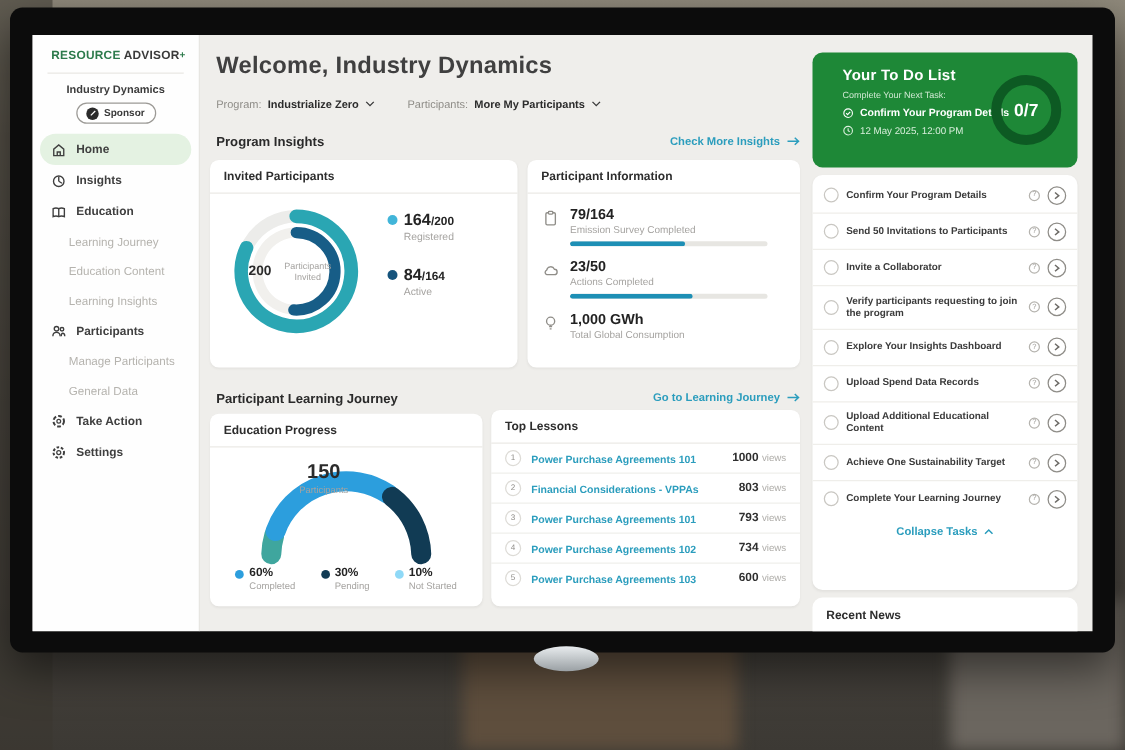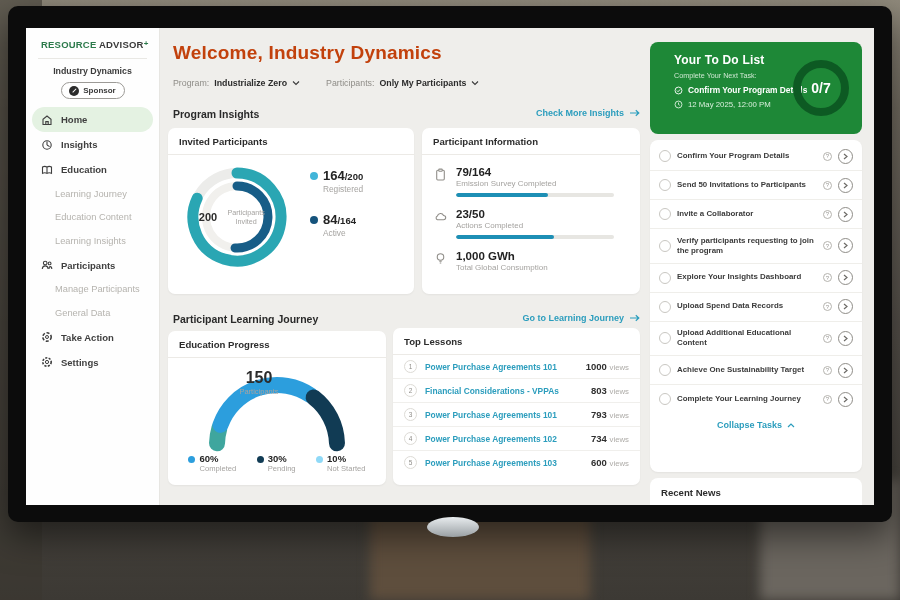--- a/index.html
+++ b/index.html
@@ -33,21 +33,21 @@
   .sponsor span.lbl { font-size:8px; font-weight:bold; color:#3a3a3a; }
   .nav { margin-top:6px; }
   .nav-item { height:25px; margin:0 6px; padding-left:9px; display:flex; align-items:center; gap:8px;
               font-size:9.5px; font-weight:bold; color:#3f3f3f; border-radius:13px; cursor:pointer; }
   .nav-item.active { background:#e4f2e2; }
   .nav-item .nicon { width:12px; height:12px; display:inline-flex; }
   .nav-sub { height:23.5px; padding-left:29px; display:flex; align-items:center; font-size:9.3px; color:#b5b3ae; cursor:pointer; }
 
   
   .main { position:absolute; left:134px; top:0; width:490px; height:477px; }
-  .page-title { position:absolute; left:13px; top:14px; font-size:19px; font-weight:bold; color:#c2410c; letter-spacing:.2px; }
+  .page-title { position:absolute; left:13px; top:14px; font-size:19px; font-weight:bold; color:#404040; letter-spacing:.2px; }
   .filters { position:absolute; left:13px; top:50px; display:flex; gap:26px; align-items:center; }
   .filter { display:flex; gap:5px; align-items:center; }
   .filter .flabel { color:#8f8d88; font-size:8.8px; }
   .filter .fvalue { font-weight:bold; font-size:8.8px; color:#2c2c2c; display:flex; gap:5px; align-items:center; cursor:pointer; }
   .sec-head { position:absolute; left:13px; font-size:10.5px; font-weight:bold; color:#2a2a2a; }
   .sec-link { position:absolute; font-size:9px; font-weight:bold; color:#2b9dbd; display:flex; gap:5px; align-items:center; cursor:pointer; }
   .card { position:absolute; background:#fff; border-radius:7px; box-shadow:0 1px 2px rgba(0,0,0,.05); }
   .card-head { padding:8px 11px 7px 11px; font-size:9.6px; font-weight:bold; color:#2d2d2d; border-bottom:1px solid #eceae6; }
 
   
@@ -227,21 +227,21 @@
         <span class="fvalue">
               <span>Industrialize Zero</span>
           <svg class="icon" width="8" height="6" viewBox="0 0 8 6" fill="none" stroke="#3a3a3a" stroke-width="1.1">
                 <path d="M1 1.5 L4 4.5 L7 1.5"></path>
               </svg>
             </span>
       </div>
       <div class="filter">
         <span class="flabel">Participants:</span>
         <span class="fvalue">
-              <span>Only My Participants</span>
+              <span>More My Participants</span>
           <svg class="icon" width="8" height="6" viewBox="0 0 8 6" fill="none" stroke="#3a3a3a" stroke-width="1.1">
                 <path d="M1 1.5 L4 4.5 L7 1.5"></path>
               </svg>
             </span>
       </div>
     </div>
 
     <div class="sec-head" style="top:80px;">Program Insights</div>
     <div class="sec-link" style="top:80px; right:10px;">
       <span>Check More Insights</span>

